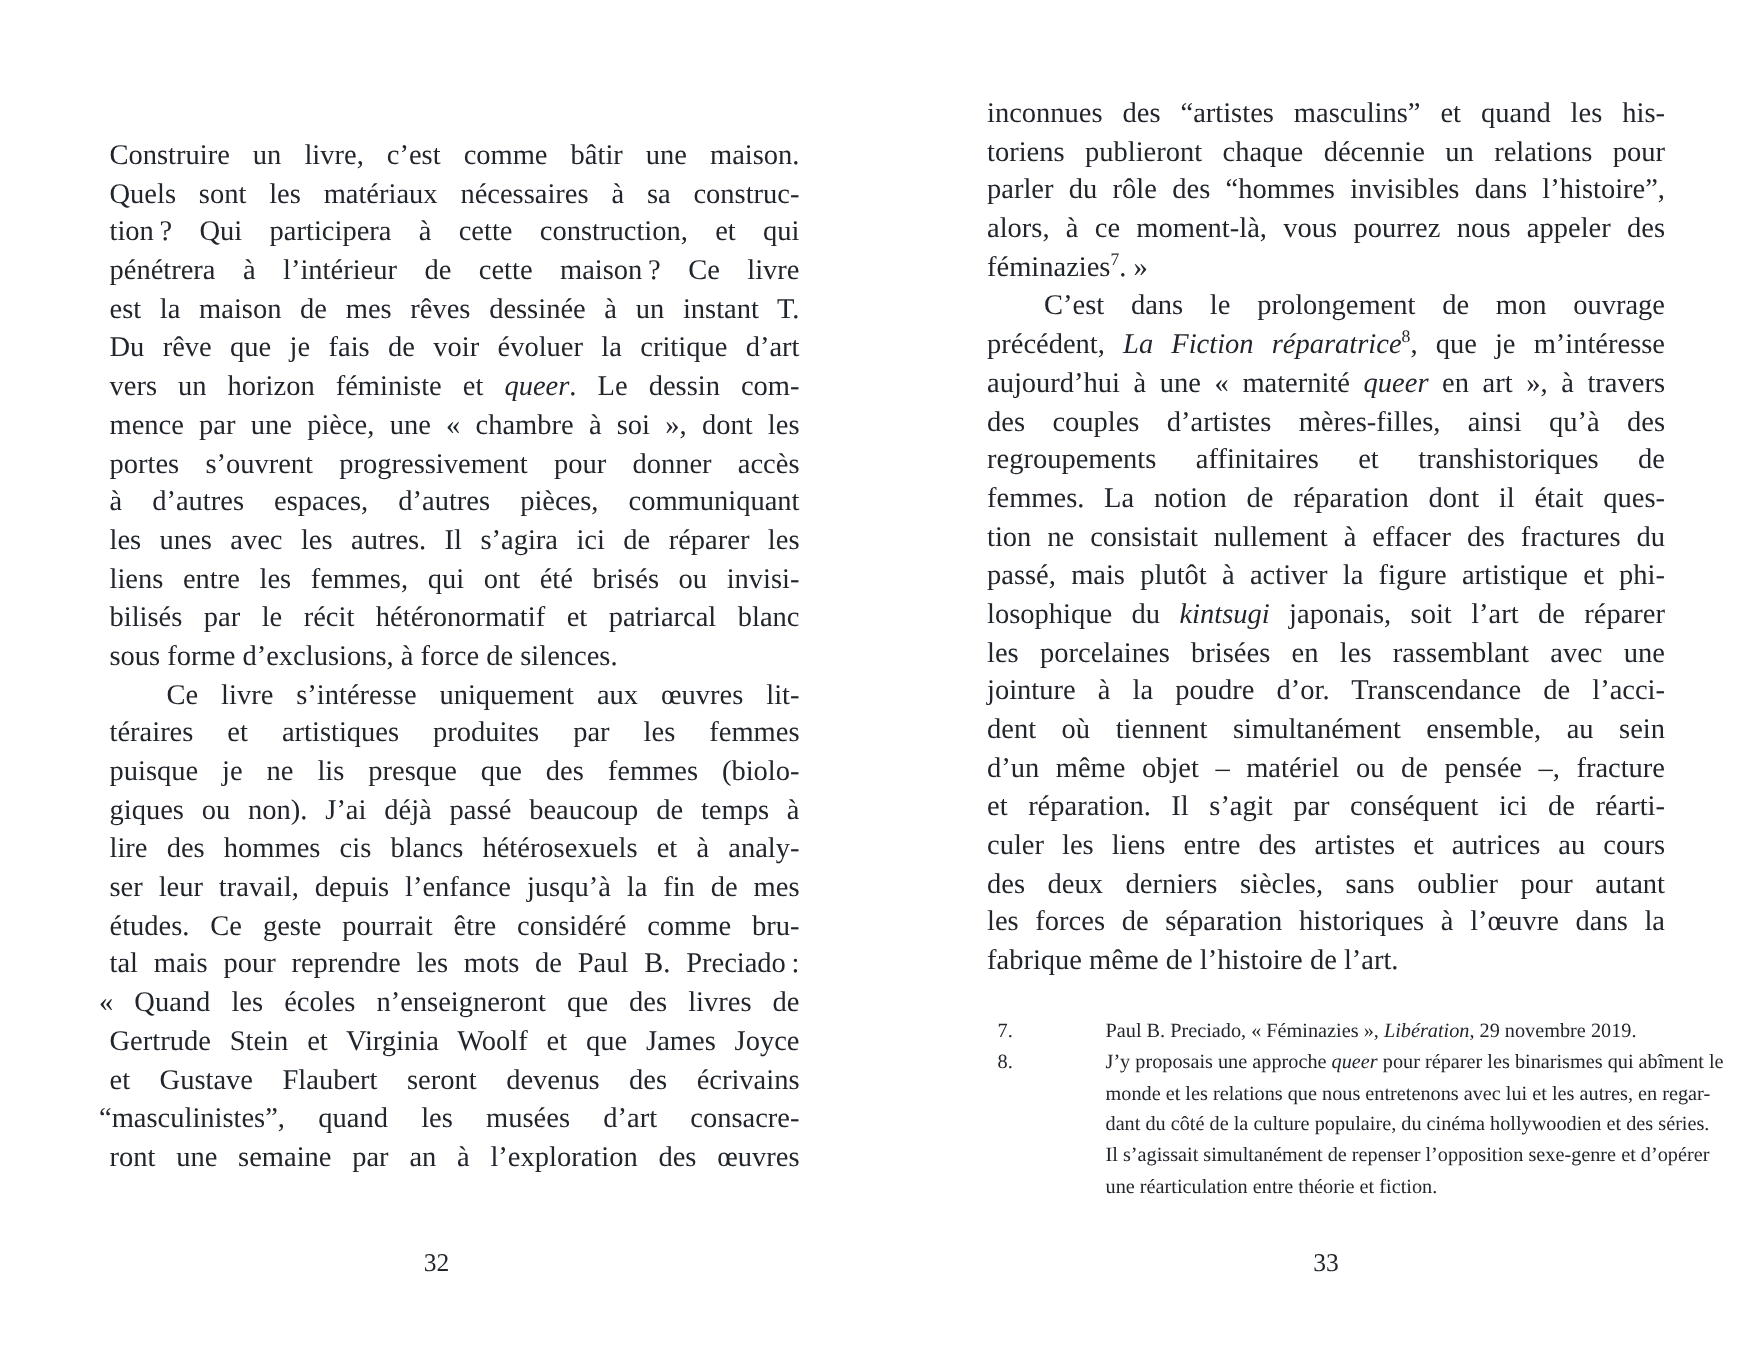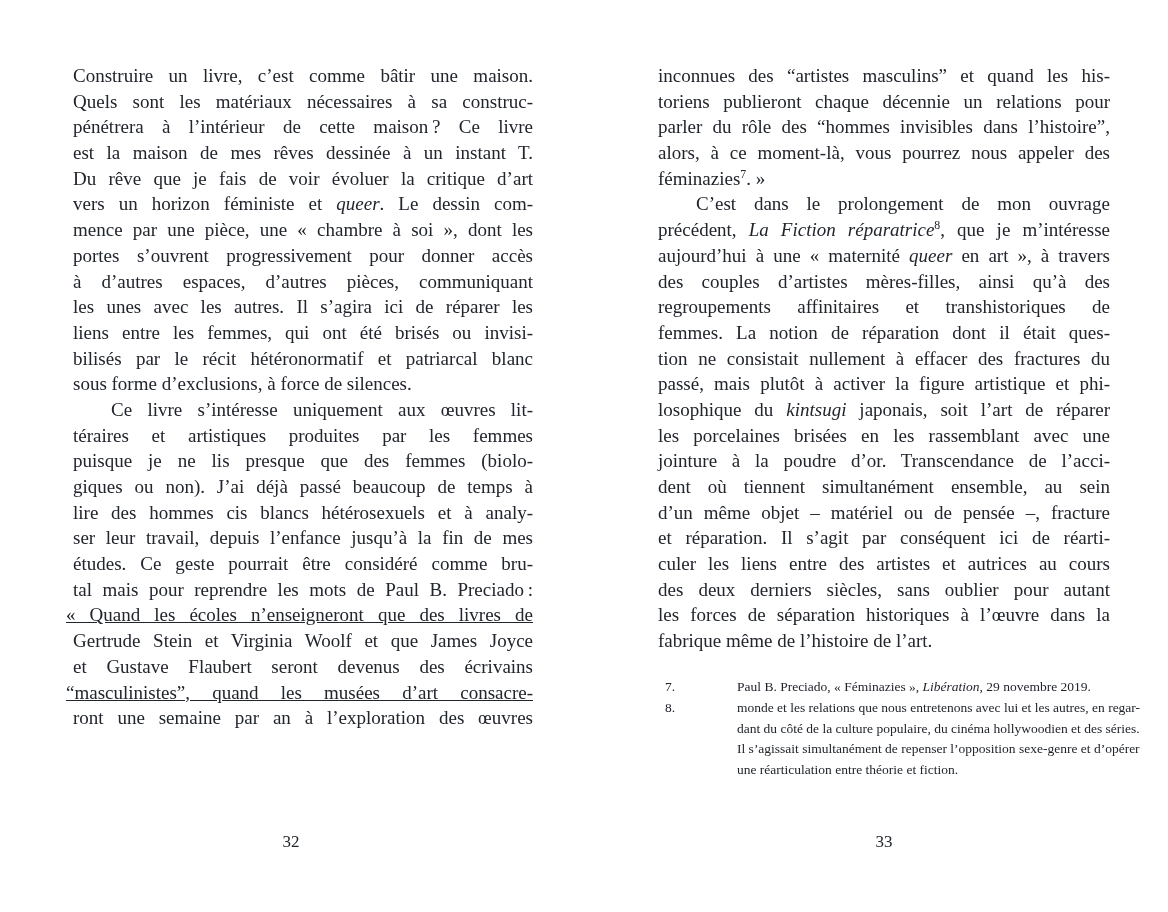--- a/index.html
+++ b/index.html
@@ -4,33 +4,33 @@
 <style>
   html,body{margin:0;padding:0;}
   body{
     width:1168px;height:912px;position:relative;
     background:#ffffff;
     font-family:"Liberation Serif", serif;
     color:#21252c;
     overflow:hidden;
   }
   .page-col{position:absolute;top:63px;}
-  #left-col{left:73px;width:460px;}
+  #left-col{left:73px;width:460px;margin-top:28px;}
   #right-col{left:658px;width:452px;font-family:Liberation Serif, serif;}
   .line{
     font-size:19px;
     line-height:25.7px;
     height:25.7px;
     text-align:justify;
     text-align-last:justify;
     white-space:nowrap;
   }
   .line.last{text-align-last:left;}
   .line.indent{padding-left:38px;}
-  .line.hang{margin-left:-7px;text-decoration:underline;}
+  .line.hang{margin-left:-7px;}
   i{font-style:italic;}
   sup{font-size:0.62em;vertical-align:super;line-height:0;}
   #footnotes{position:absolute;left:658px;top:677px;width:452px;}
   .fn-row{display:flex;align-items:flex-start;}
   .fn-num{
     flex:0 0 45px;width:45px;box-sizing:border-box;padding-left:7px;
     font-size:13.5px;line-height:20.8px;
   }
   .fn-text{flex:1;min-width:0;}
   .fn-line{
@@ -49,20 +49,21 @@
   }
   #pn-left{left:241px;}
   #pn-right{left:834px;}
 </style>
 </head>
 <body>
 
 <div id="left-col" class="page-col">
     <div class="line">Construire un livre, c’est comme bâtir une maison.</div>
     <div class="line">Quels sont les matériaux nécessaires à sa construc-</div>
+    <div class="line">tion ? Qui participera à cette construction, et qui</div>
     <div class="line">pénétrera à l’intérieur de cette maison ? Ce livre</div>
     <div class="line">est la maison de mes rêves dessinée à un instant T.</div>
     <div class="line">Du rêve que je fais de voir évoluer la critique d’art</div>
     <div class="line">vers un horizon féministe et <i>queer</i>. Le dessin com-</div>
     <div class="line">mence par une pièce, une «&nbsp;chambre à soi&nbsp;», dont les</div>
     <div class="line">portes s’ouvrent progressivement pour donner accès</div>
     <div class="line">à d’autres espaces, d’autres pièces, communiquant</div>
     <div class="line">les unes avec les autres. Il s’agira ici de réparer les</div>
     <div class="line">liens entre les femmes, qui ont été brisés ou invisi-</div>
     <div class="line">bilisés par le récit hétéronormatif et patriarcal blanc</div>
@@ -109,20 +110,21 @@
 <div id="footnotes">
     <div class="fn-row">
       <div class="fn-num">7.</div>
       <div class="fn-text">
         <div class="fn-line last">Paul B. Preciado, «&nbsp;Féminazies&nbsp;», <i>Libération</i>, 29 novembre 2019.</div>
       </div>
     </div>
     <div class="fn-row">
       <div class="fn-num">8.</div>
       <div class="fn-text">
+        <div class="fn-line">J’y proposais une approche <i>queer</i> pour réparer les binarismes qui abîment le</div>
         <div class="fn-line">monde et les relations que nous entretenons avec lui et les autres, en regar-</div>
         <div class="fn-line">dant du côté de la culture populaire, du cinéma hollywoodien et des séries.</div>
         <div class="fn-line">Il s’agissait simultanément de repenser l’opposition sexe-genre et d’opérer</div>
         <div class="fn-line last">une réarticulation entre théorie et fiction.</div>
       </div>
     </div>
   </div>
 
 <div id="pn-left" class="pagenum">32</div>
 <div id="pn-right" class="pagenum">33</div>

